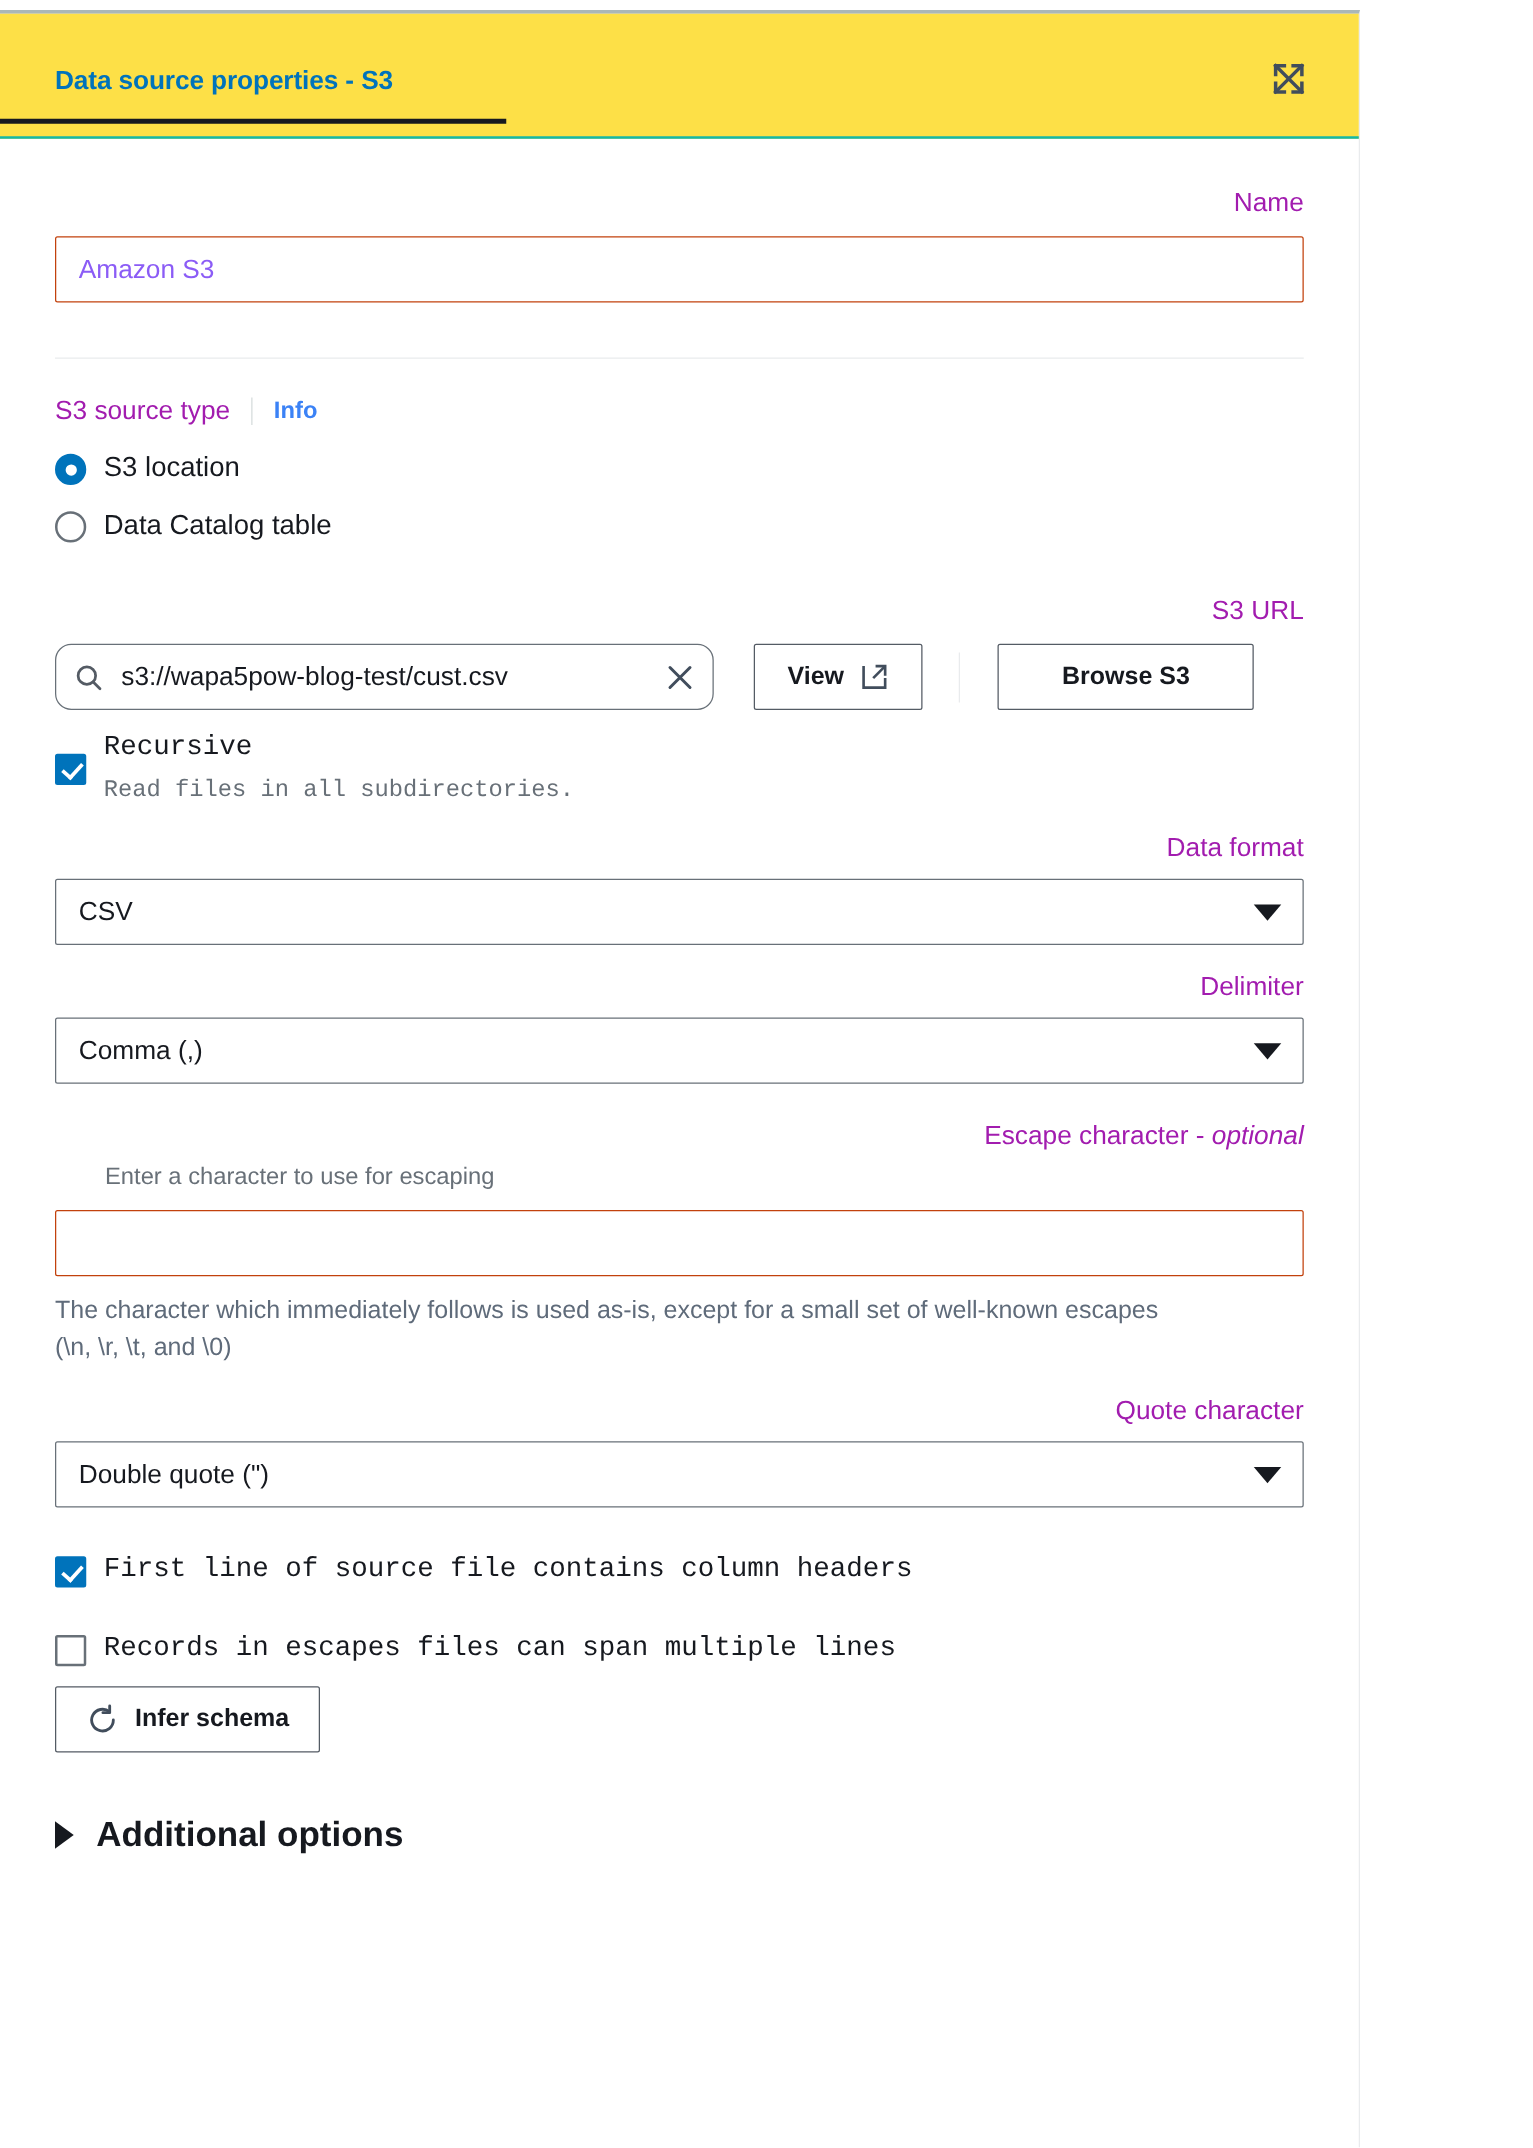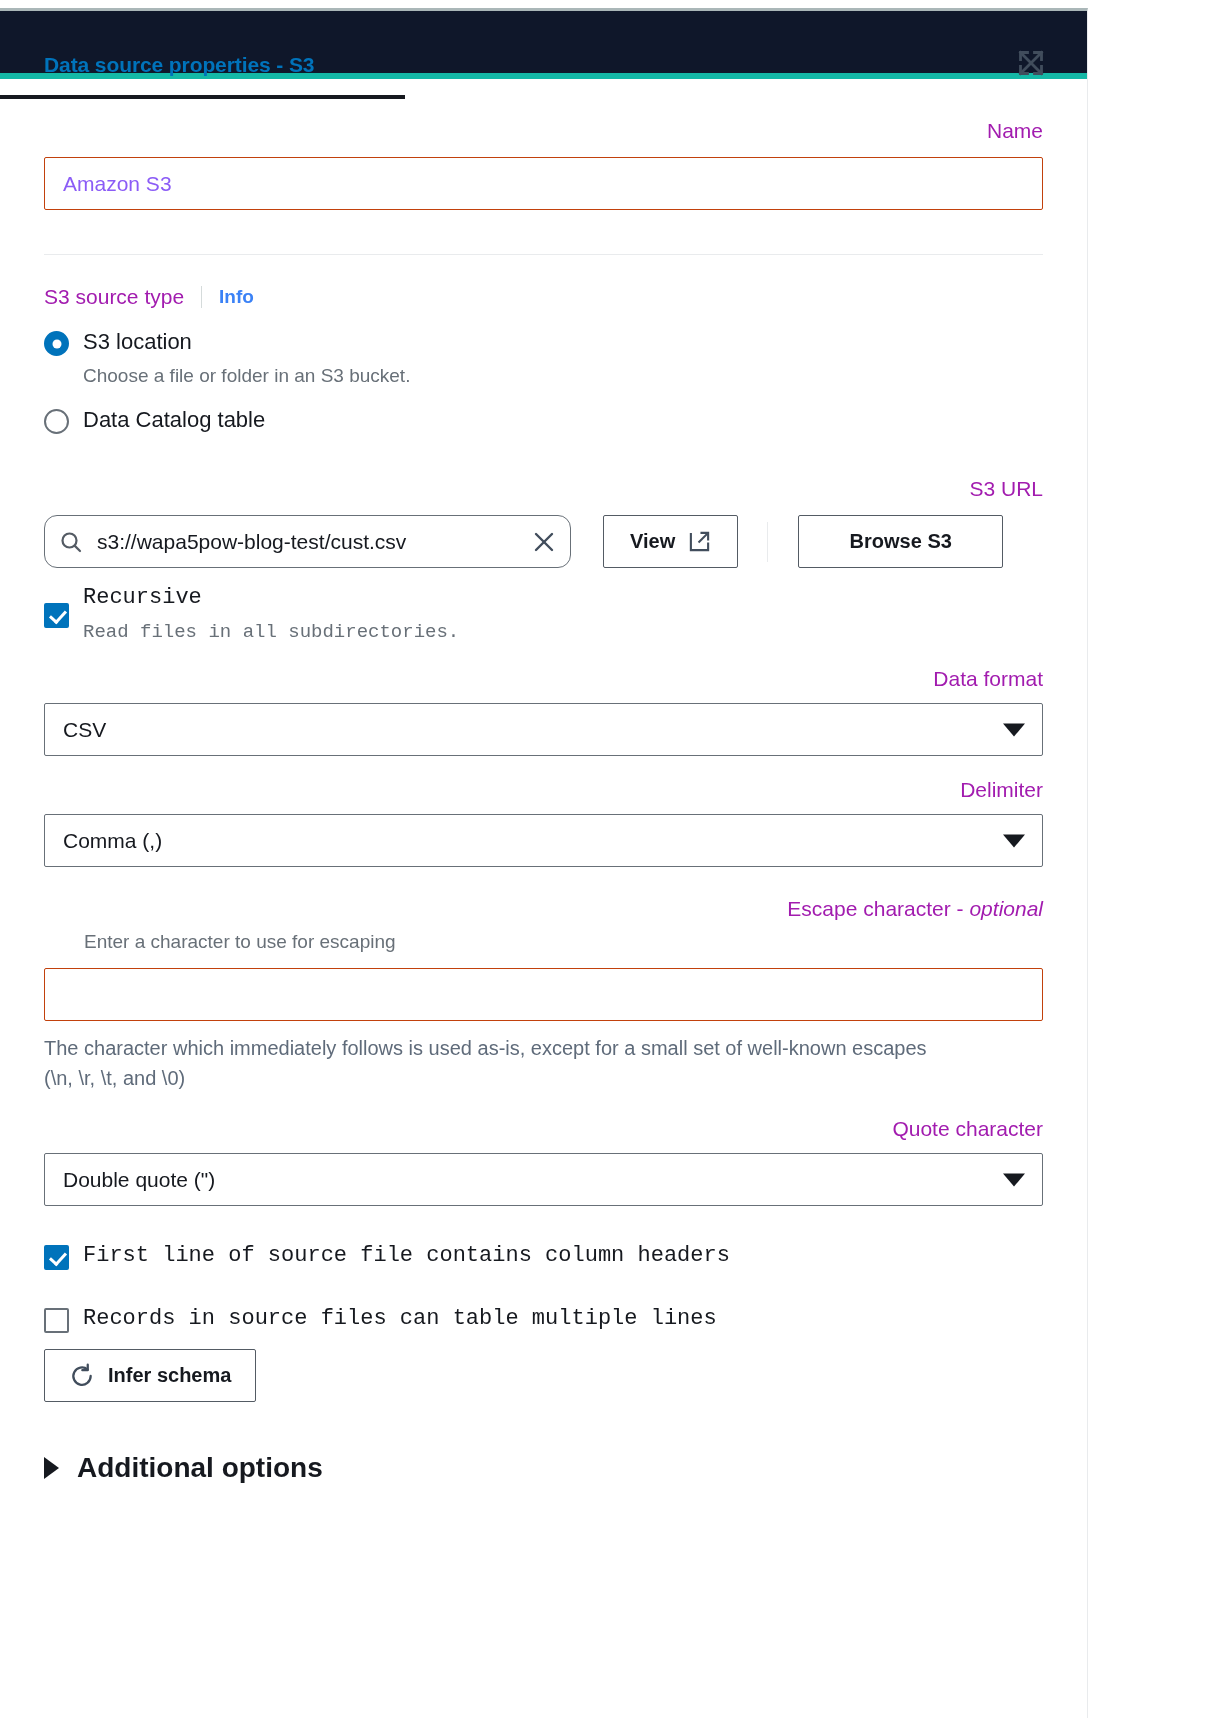--- a/index.html
+++ b/index.html
@@ -30,23 +30,23 @@
   #right-gutter {
     position: absolute;
     left: 1089px; top: 0;
     width: 137px; height: 1718px;
     background: #ffffff;
   }
 
   
   #header {
     position: relative;
-    height: 68px;
-    background: #0f172a;
-    border-bottom: 6px solid #14b8a6;
+    height: 100px;
+    background: #fde047;
+    border-bottom: 2px solid #14b8a6;
   }
   #tab {
     position: absolute;
     left: 0; top: 0;
     width: 405px; height: 88px;
     border-bottom: 4px solid #16191f;
   }
   #tab-title {
     position: absolute;
     left: 44px; top: 42px;
@@ -359,21 +359,20 @@
       <span class="field-label">S3 source type</span>
       <span class="divider-v"></span>
       <a class="info-link">Info</a>
     </div>
 
     <div style="height:18px"></div>
     <div class="radio-row">
       <div class="radio checked"></div>
       <div>
         <div class="radio-label">S3 location</div>
-        <div class="radio-desc">Choose a file or folder in an S3 bucket.</div>
       </div>
     </div>
 
     <div style="height:16px"></div>
     <div class="radio-row">
       <div class="radio"></div>
       <div>
         <div class="radio-label">Data Catalog table</div>
       </div>
     </div>
@@ -476,21 +475,21 @@
     <div style="height:34px"></div>
     <div class="cb-row">
       <div class="cbox checked"></div>
       <div class="cb-label">First line of source file contains column headers</div>
     </div>
 
     
     <div style="height:32px"></div>
     <div class="cb-row">
       <div class="cbox"></div>
-      <div class="cb-label">Records in source files can table multiple lines</div>
+      <div class="cb-label">Records in escapes files can span multiple lines</div>
     </div>
 
     
     <div style="height:15px"></div>
     <button class="btn" style="padding:0 24px">
       <svg class="gi" style="width:26px;height:26px" viewBox="0 0 24 24" fill="none" stroke="currentColor" stroke-width="2.1" stroke-linecap="round">
         <path d="M20 12 A8 8 0 1 1 17.2 6"></path>
         <path d="M17.3 1.6 L17.3 6.6 L12.3 6.6" stroke-linejoin="round"></path>
       </svg>
       <span>Infer schema</span>

